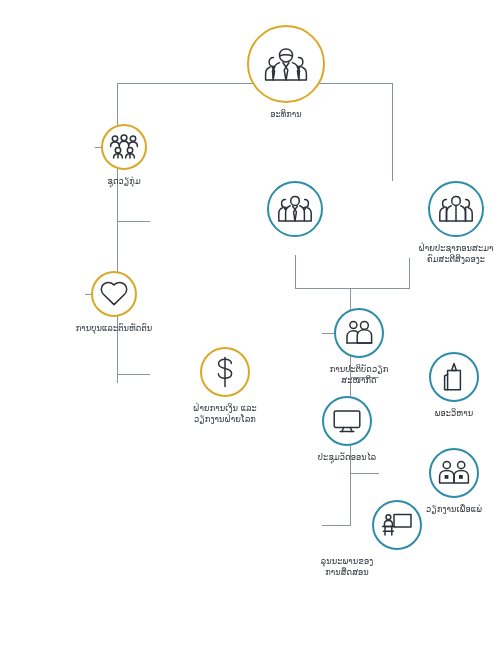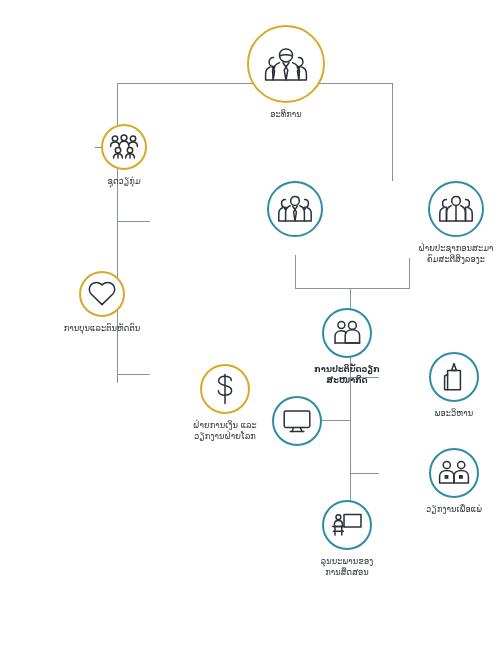--- a/index.html
+++ b/index.html
@@ -114,32 +114,32 @@
           <path class="gl" d="M4.6 24c0-2.6 1.8-4.3 4.4-4.3s4.4 1.7 4.4 4.3"></path>
           <path class="gl" d="M16.6 24c0-2.6 1.8-4.3 4.4-4.3s4.4 1.7 4.4 4.3"></path>
           <path class="gl" d="M9 19.7V24M21 19.7V24"></path>
         </svg>
       </span>
     </div>
     <div class="label">ຊຸດວຽກຸ່ມ</div>
   </div>
 
 
-  <div class="node gold sz-sm" style="left:27px;top:271px;">
+  <div class="node gold sz-sm" style="left:39px;top:271px;">
     <div class="circle">
       <span>
         <svg width="30" height="28" viewBox="0 0 30 28">
           <path class="gl" d="M15 24.6 4.4 14.2C1.6 11.4 1.6 7 4.4 4.4s7.2-2.6 10 0l.6.6.6-.6c2.8-2.6 7.2-2.6 10 0s2.8 7 0 9.8z"></path>
         </svg>
       </span>
     </div>
     <div class="label">ການບຸນແລະຕົນຫັດຕົນ</div>
   </div>
 
-  <div class="node gold sz-md" style="left:150px;top:364px;align-items:center;">
+  <div class="node gold sz-md" style="left:150px;top:347px;align-items:center;">
     <div class="circle">
       <span>
         <svg width="24" height="34" viewBox="0 0 24 34">
           <path class="gl" d="M12 2.4v29.2"></path>
           <path class="gl" d="M18.4 8.4c0-2.6-2.8-4.2-6.4-4.2S5.6 5.8 5.6 8.8s2.8 4 6.4 4.8 6.6 1.8 6.6 5-3 4.6-6.6 4.6-6.6-1.7-6.6-4.4"></path>
         </svg>
       </span>
     </div>
     <div class="label">ຝ່າຍການເງິນ ແລະ
 ວຽກງານຝ່າຍໂລກ</div>
@@ -177,21 +177,21 @@
           <path class="gl" d="M27.6 5.6c2.3 0 3.8 1.6 3.8 3.8s-1.6 3.9-3.8 3.9"></path>
           <path class="gl" d="M30.4 13.8c2.4.9 3.8 2.8 3.8 5.6V27h-6.6"></path>
           <path class="gl" d="M27.6 13.4V27"></path>
         </svg>
       </span>
     </div>
     <div class="label">ຝ່າຍປະຊາກອນສະມາ
 ຄົມສະຕີສິງລອງະ</div>
   </div>
 
-  <div class="node teal sz-md" style="left:272px;top:308px;font-weight:bold;">
+  <div class="node teal sz-md" style="left:284px;top:308px;">
     <div class="circle">
       <span>
         <svg width="30" height="26" viewBox="0 0 30 26">
           <circle class="gl" cx="9.4" cy="5" r="3.5"></circle>
           <circle class="gl" cx="20.4" cy="5.4" r="3.9"></circle>
           <path class="gl" d="M3 23v-6.6c0-3.4 2.8-5.6 6.4-5.6 2 0 3.8.7 5 1.9"></path>
           <path class="gl" d="M13.2 23v-7.6c0-3.4 3.2-5.6 7.2-5.6s7.2 2.2 7.2 5.6V23z"></path>
           <path class="gl" d="M3 23h24.6"></path>
         </svg>
       </span>
@@ -203,23 +203,24 @@
   <div class="node teal sz-md" style="left:272px;top:396px;">
     <div class="circle">
       <span>
         <svg width="30" height="26" viewBox="0 0 30 26">
           <rect class="gl" x="2.2" y="3" width="25.6" height="16.4" rx="1.6"></rect>
           <path class="gl" d="M11.6 19.4 10 23.6M18.4 19.4 20 23.6"></path>
           <path class="gl" d="M8.2 23.6h13.6"></path>
         </svg>
       </span>
     </div>
-  </div>
-
-  <div class="node teal sz-md" style="left:272px;top:500px;">
+    <div class="label">ປະຊຸມວັດອອນໄລ</div>
+  </div>
+
+  <div class="node teal sz-md" style="left:272px;top:500px;align-items:flex-end;">
     <div class="circle">
       <span>
         <svg width="32" height="26" viewBox="0 0 32 26">
           <rect class="gl" x="13" y="2.4" width="17" height="12.6"></rect>
           <circle class="gl" cx="7.4" cy="5.2" r="2.4"></circle>
           <path class="gl" d="M3.4 14.6v-2.4c0-2.2 1.6-3.6 4-3.6s4 1.4 4 3.6v2.4z"></path>
           <path class="gl" d="M1.6 14.6h11.8"></path>
           <path class="gl" d="M4 14.6V23M10.8 14.6V23"></path>
           <path class="gl" d="M2.4 19.2h10"></path>
         </svg>

